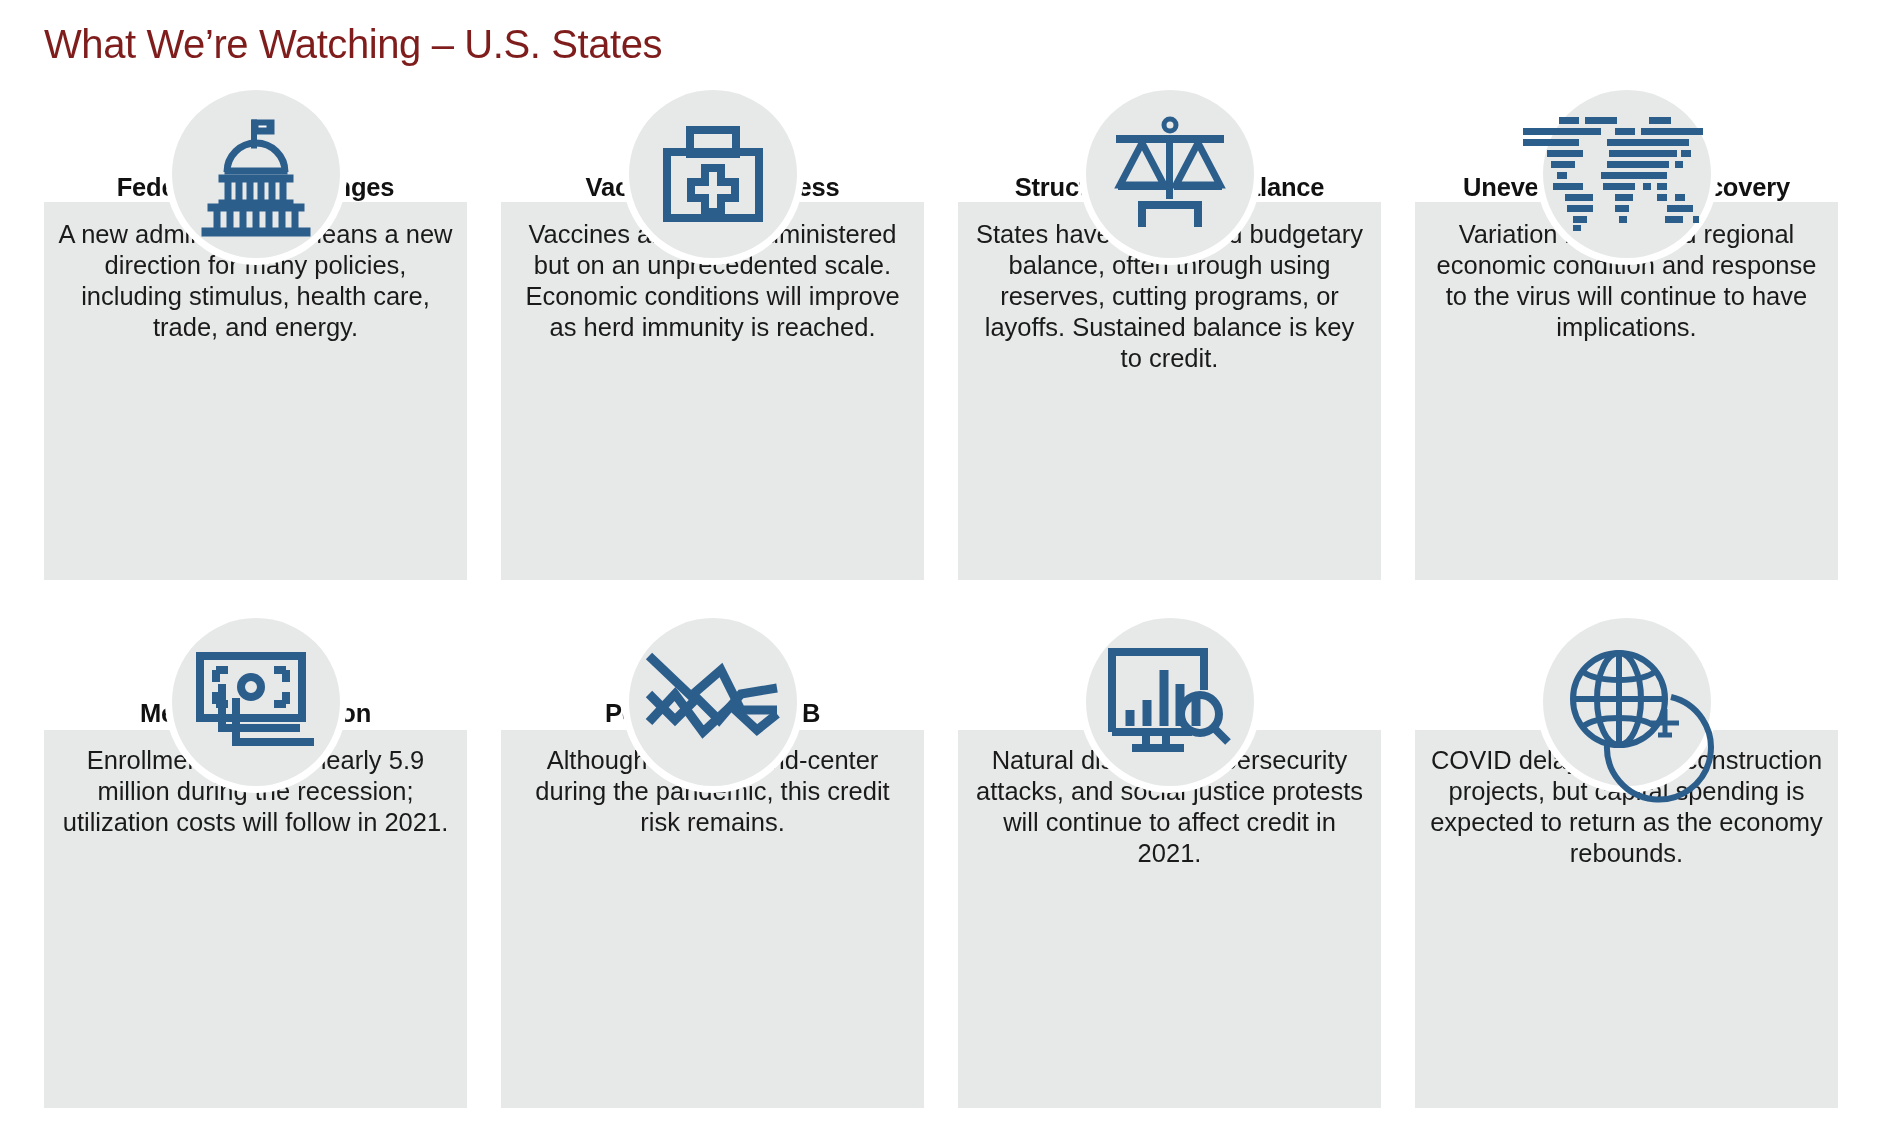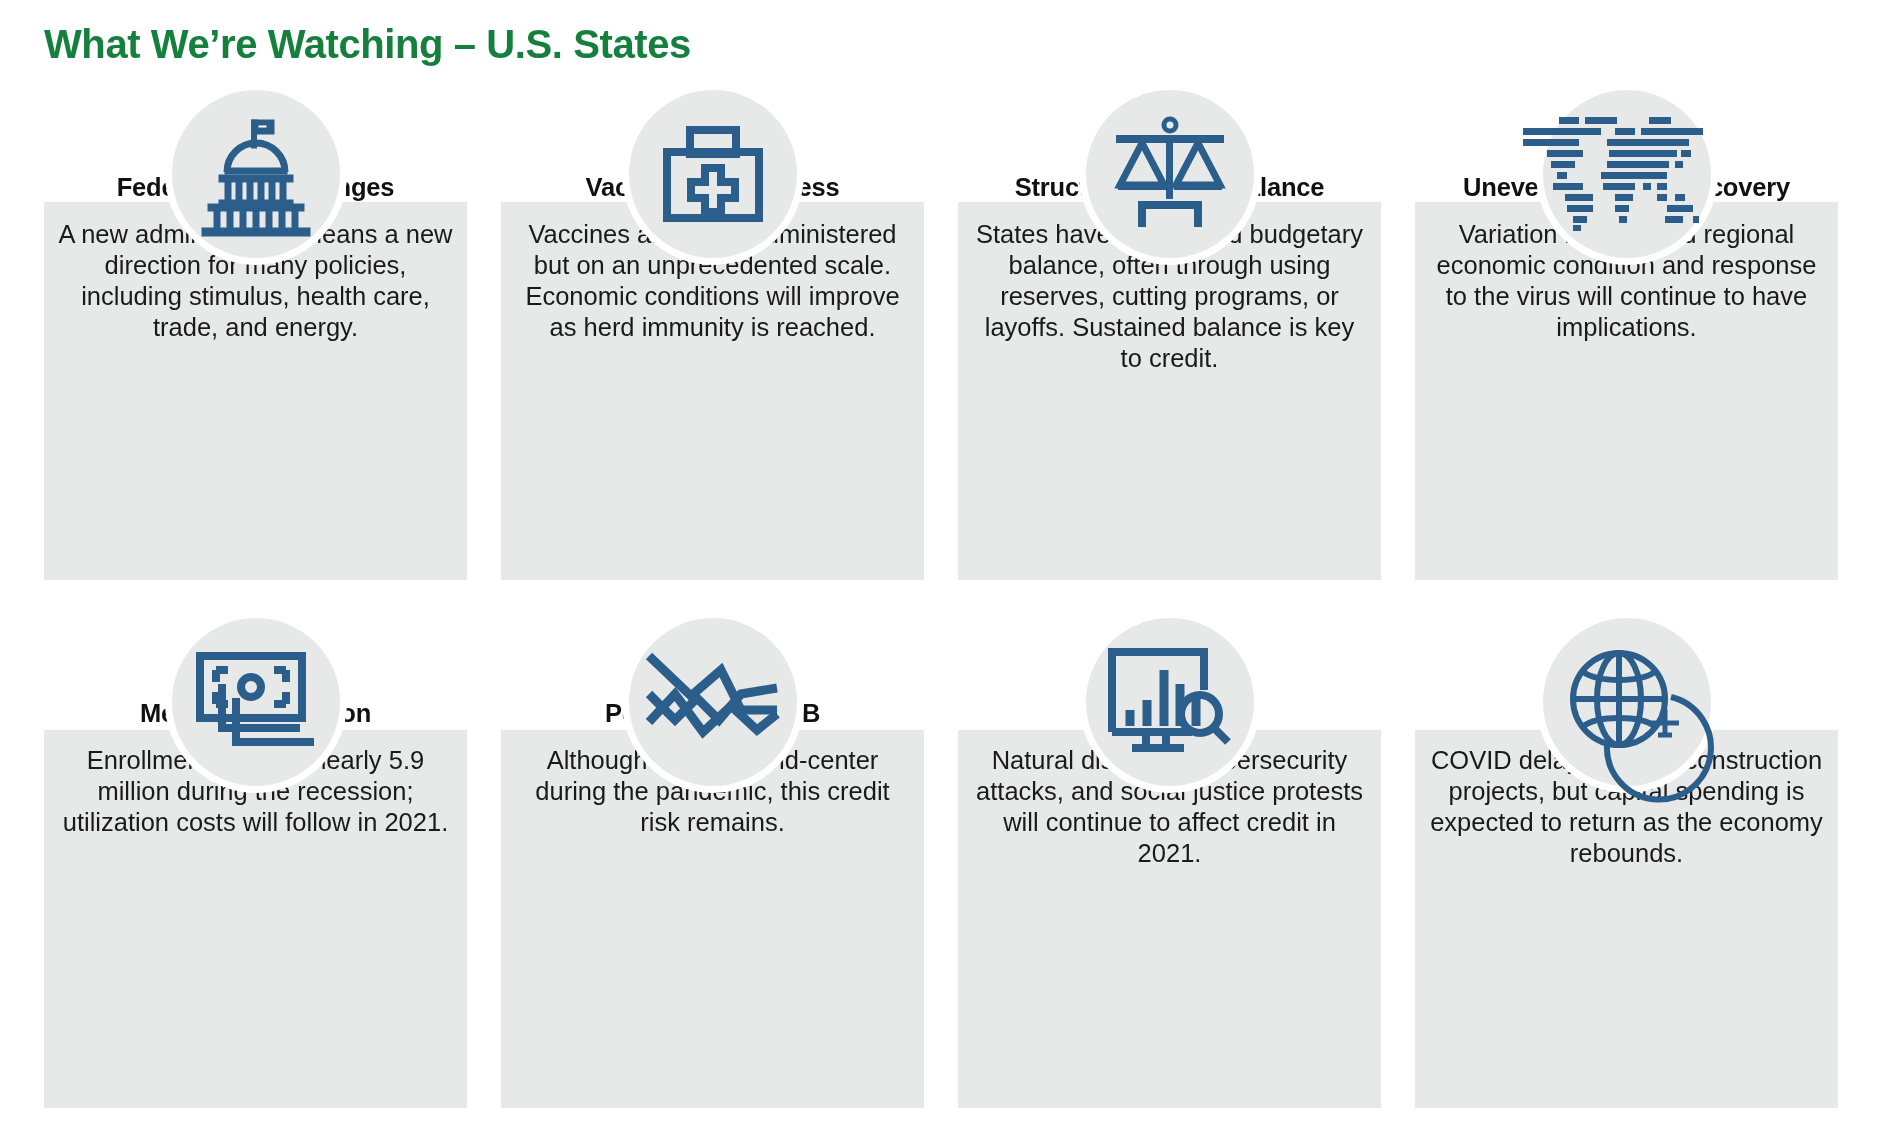--- a/index.html
+++ b/index.html
@@ -9,22 +9,22 @@
     font-family:"Liberation Sans", sans-serif;
     -webkit-font-smoothing:antialiased;
     overflow:hidden;
   }
   .page{position:relative;width:1882px;height:1128px;}
 
   .page-title{
     position:absolute;
     left:44px;top:22px;
     font-size:40px;
-    font-weight:bold;
-    color:#15803d;
+    font-weight:normal;
+    color:#7f1d1d;
     letter-spacing:-0.4px;
     white-space:nowrap;
   }
 
   .grid{
     position:absolute;
     left:44px;top:90px;
     width:1794px;height:1020px;
     display:grid;
     grid-template-columns:repeat(4,1fr);

